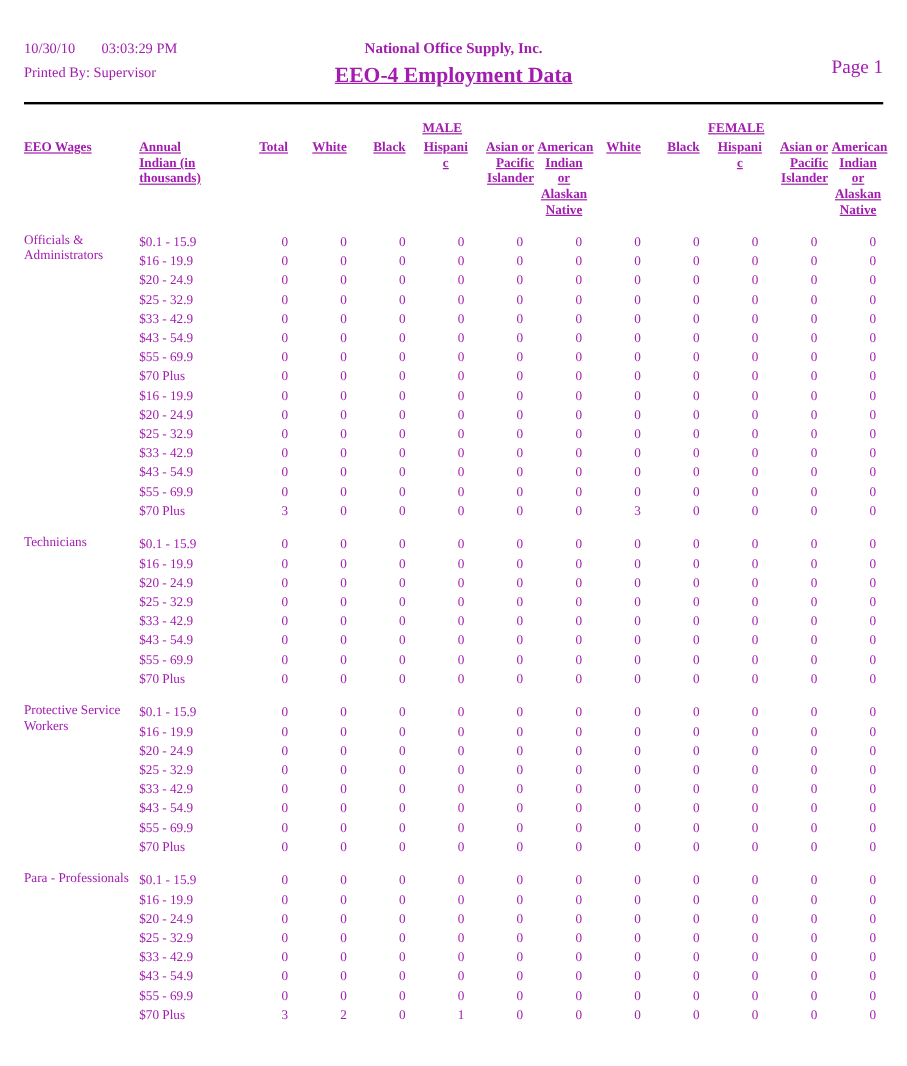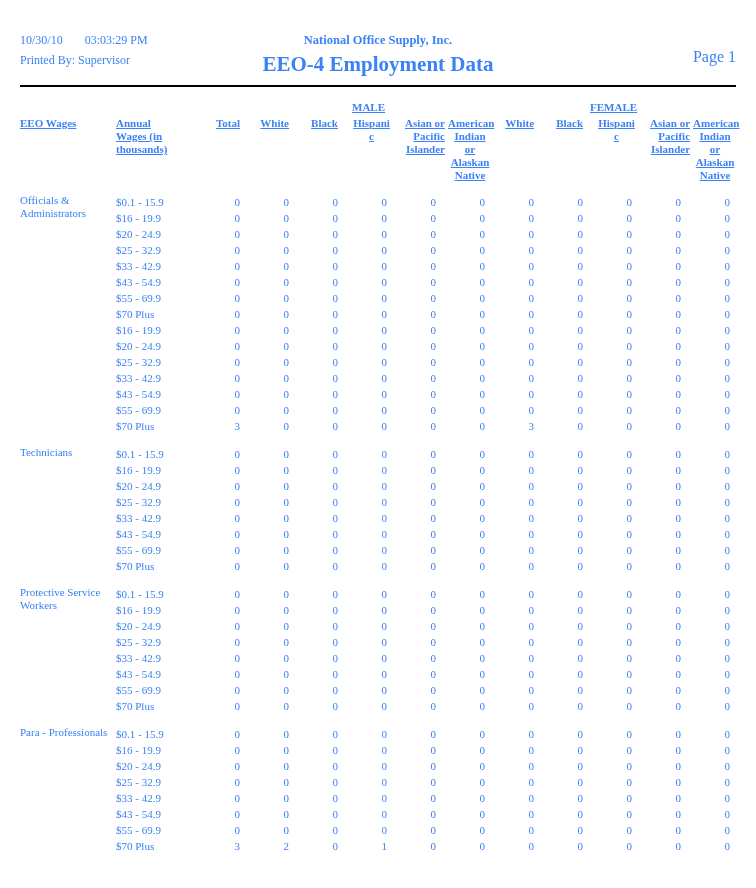--- a/index.html
+++ b/index.html
@@ -1,28 +1,28 @@
 <!DOCTYPE html>
 <html><head>
 <meta charset="utf-8">
 <style>
   html,body{margin:0;padding:0;background:#ffffff;}
   .page{
     width:756px;height:888px;box-sizing:border-box;
     padding:12px 20px 0 20px;
     font-family:"Liberation Serif", serif;
-    color:#3b82f6;overflow:hidden;background:#fff;
+    color:#a21caf;overflow:hidden;background:#fff;
   }
   .hline{position:relative;height:18px;}
   .hline.line2{height:26px;margin-top:2px;}
   .hleft{position:absolute;left:0;top:1px;font-size:12px;white-space:nowrap;}
   .hright{position:absolute;right:0;top:16px;font-size:16px;}
   .hcenter{text-align:center;}
   .company{font-size:12.5px;font-weight:bold;padding-top:1px;margin-top:20px;}
-  .title{font-size:21px;font-weight:bold;}
+  .title{font-size:18px;font-weight:bold;text-decoration:underline;}
   .timegap{margin-left:22px;}
   .rule{height:0;border:none;border-top:2px solid #000;margin:7px 0 0 0;}
 
   table{
     border-collapse:separate;border-spacing:0;
     table-layout:fixed;width:716px;margin-top:14px;
   }
   th,td{padding:0;font-size:11px;}
   th{font-weight:bold;vertical-align:top;line-height:13px;}
   .u{text-decoration:underline;}
@@ -82,21 +82,21 @@
         <col style="width:49px">
     </colgroup>
     <thead>
       <tr class="group-row">
         <th colspan="3"></th>
         <th colspan="5"><span class="u">MALE</span></th>
         <th colspan="5"><span class="u">FEMALE</span></th>
       </tr>
       <tr class="head-row">
         <th class="th-class"><span class="u">EEO Wages</span></th>
-        <th class="th-wage"><span class="u">Annual Wages (in thousands)</span></th>
+        <th class="th-wage"><span class="u">Annual Indian (in thousands)</span></th>
         <th class="r"><span class="u">Total</span></th>
         <th class="r"><span class="u">White</span></th>
         <th class="r"><span class="u">Black</span></th>
         <th class="c"><span class="u w-his">Hispanic</span></th>
         <th class="c"><span class="u w-asi">Asian or Pacific Islander</span></th>
         <th class="c"><span class="u w-ami">American Indian or Alaskan Native</span></th>
         <th class="r"><span class="u">White</span></th>
         <th class="r"><span class="u">Black</span></th>
         <th class="c"><span class="u w-his">Hispanic</span></th>
         <th class="c"><span class="u w-asi">Asian or Pacific Islander</span></th>

